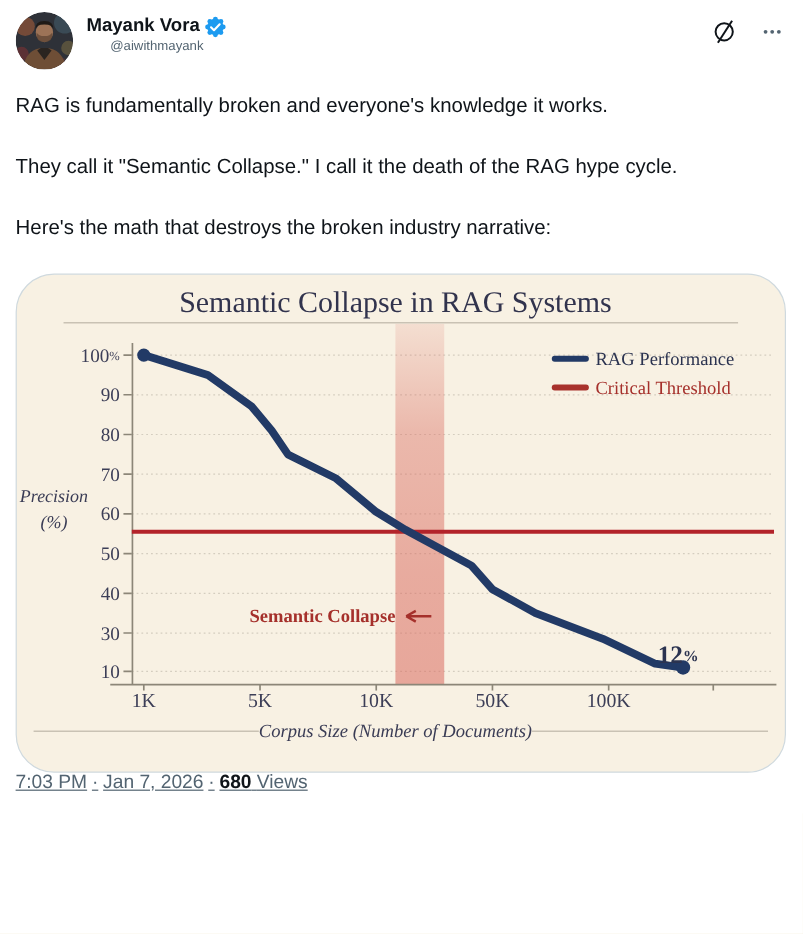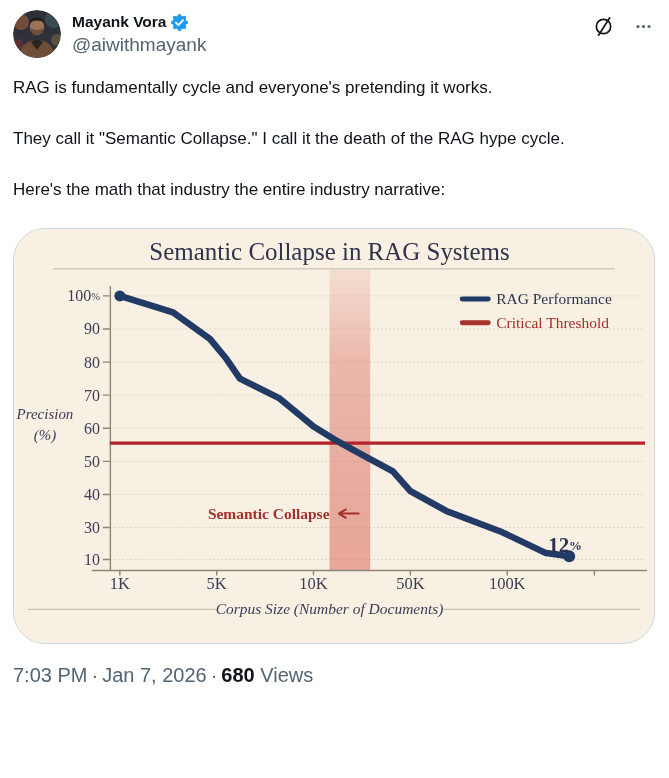--- a/index.html
+++ b/index.html
@@ -14,21 +14,21 @@
   .tweet{padding:10px 14px 16px 13px;}
 
   
   .header{display:flex;align-items:flex-start;margin-bottom:17px;}
   .avatar{width:48px;height:48px;border-radius:50%;overflow:hidden;flex:0 0 48px;cursor:pointer;}
   .avatar svg{display:block;}
   .id-block{margin-left:11px;padding-top:2px;line-height:1.25;}
   .name-row{display:flex;align-items:center;gap:4px;}
   .name{font-weight:bold;font-size:15.5px;color:var(--text);cursor:pointer;}
   .badge{display:inline-flex;margin-top:1px;}
-  .handle{font-size:19px;color:var(--gray);cursor:pointer;margin-top:1px;}
+  .handle{font-size:11px;color:var(--gray);cursor:pointer;margin-top:1px;text-align:center;}
   .header-actions{margin-left:auto;display:flex;gap:16px;align-items:center;padding-top:4px;}
   .icon-btn{background:none;border:none;padding:2px;cursor:pointer;display:inline-flex;}
 
   
   .body p{font-size:17px;line-height:25px;margin:0 0 26px;color:var(--text);letter-spacing:0;}
 
   
   .chart-card{margin:0;border:1px solid var(--card-border);border-radius:32px;background:var(--cream);overflow:hidden;cursor:pointer;}
   .chart-card svg{display:block;width:100%;height:auto;}
 
@@ -51,21 +51,21 @@
   .sw{stroke-width:5;stroke-linecap:round;}
   .sw-navy{stroke:var(--navy);}
   .sw-red{stroke:#a8322c;}
   .annotation{font-family:"Liberation Serif",serif;font-size:15.5px;font-weight:600;fill:var(--red-text);text-anchor:end;}
   .arrow{stroke:var(--red-text);stroke-width:2;fill:none;}
   .endlabel{font-family:"Liberation Serif",serif;font-size:21px;font-weight:bold;fill:var(--navy-text);text-anchor:middle;}
   .sup2{font-size:13px;}
   .bstop{stop-color:var(--band);}
 
   
-  .footer{margin-top:20px;font-size:20px;color:var(--gray);}
+  .footer{margin-top:0;font-size:16px;color:var(--gray);text-decoration:underline;}
   .footer .views{font-weight:bold;color:var(--text);}
   .footer .sep{padding:0 4px;}
 </style>
 </head>
 <body>
 
 <div class="tweet">
 
   <div class="header">
     <div class="avatar">
@@ -125,23 +125,23 @@
             <circle cx="5" cy="12" r="2"></circle>
               <circle cx="12" cy="12" r="2"></circle>
               <circle cx="19" cy="12" r="2"></circle>
           </g>
         </svg>
       </button>
     </div>
   </div>
 
   <div class="body">
-    <p>RAG is fundamentally cycle and everyone's pretending it works.</p>
+    <p>RAG is fundamentally broken and everyone's knowledge it works.</p>
     <p>They call it "Semantic Collapse." I call it the death of the RAG hype cycle.</p>
-    <p>Here's the math that industry the entire industry narrative:</p>
+    <p>Here's the math that destroys the broken industry narrative:</p>
   </div>
 
   <figure class="chart-card">
     <svg id="chart-svg" viewBox="0 0 641 415">
       <defs>
         <linearGradient id="bandGrad" x1="0" y1="0" x2="0" y2="1">
           <stop class="bstop" offset="0" stop-opacity="0.14"></stop>
           <stop class="bstop" offset="0.3" stop-opacity="0.42"></stop>
           <stop class="bstop" offset="0.7" stop-opacity="0.52"></stop>
           <stop class="bstop" offset="1" stop-opacity="0.55"></stop>

